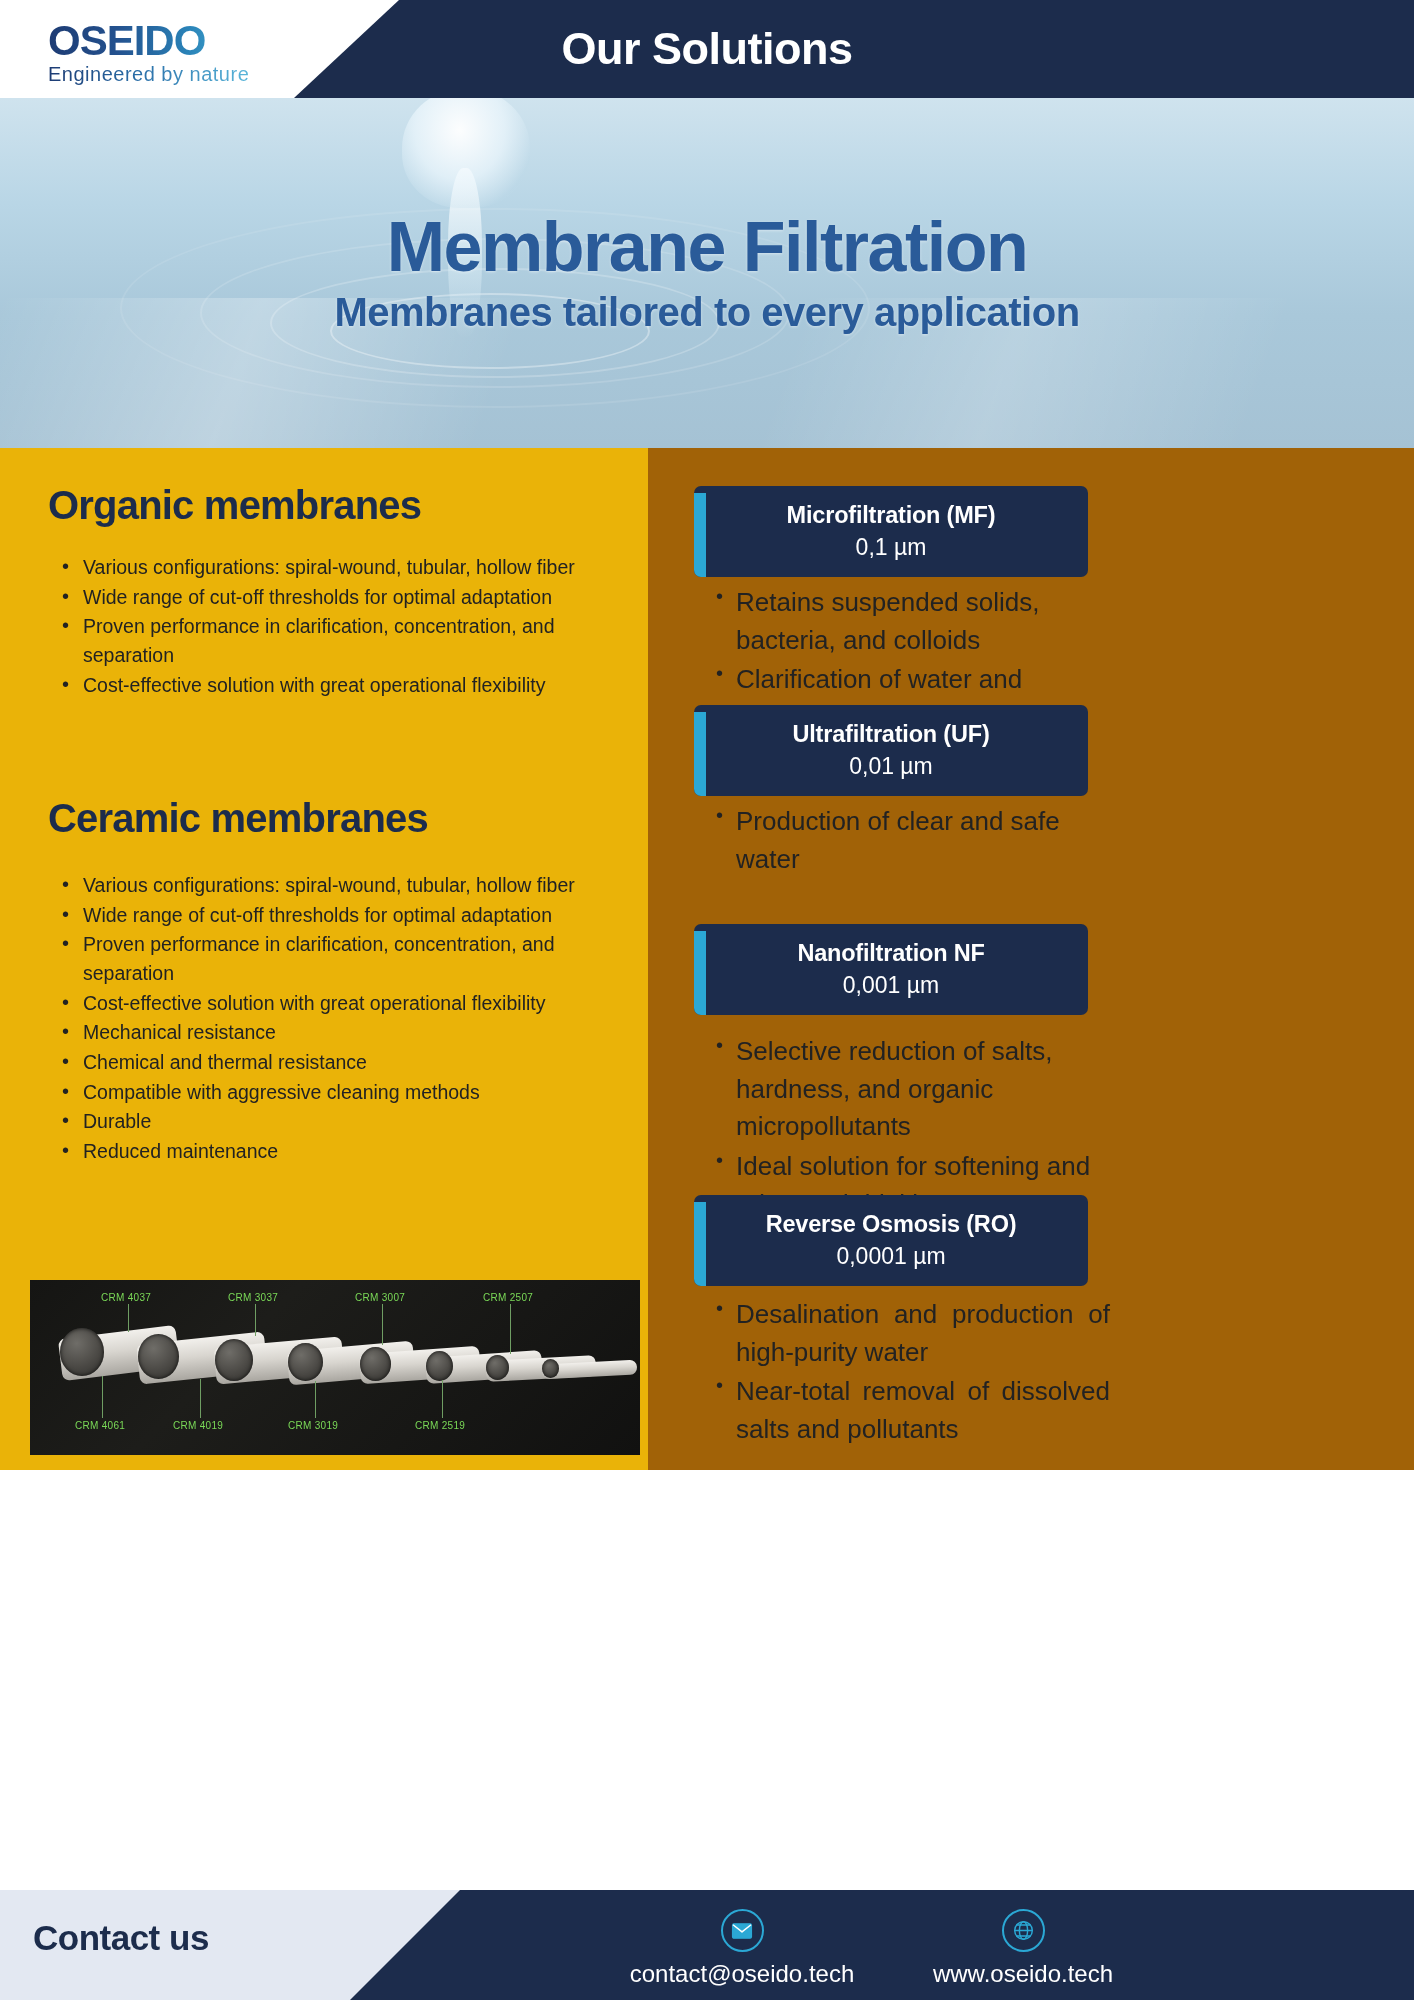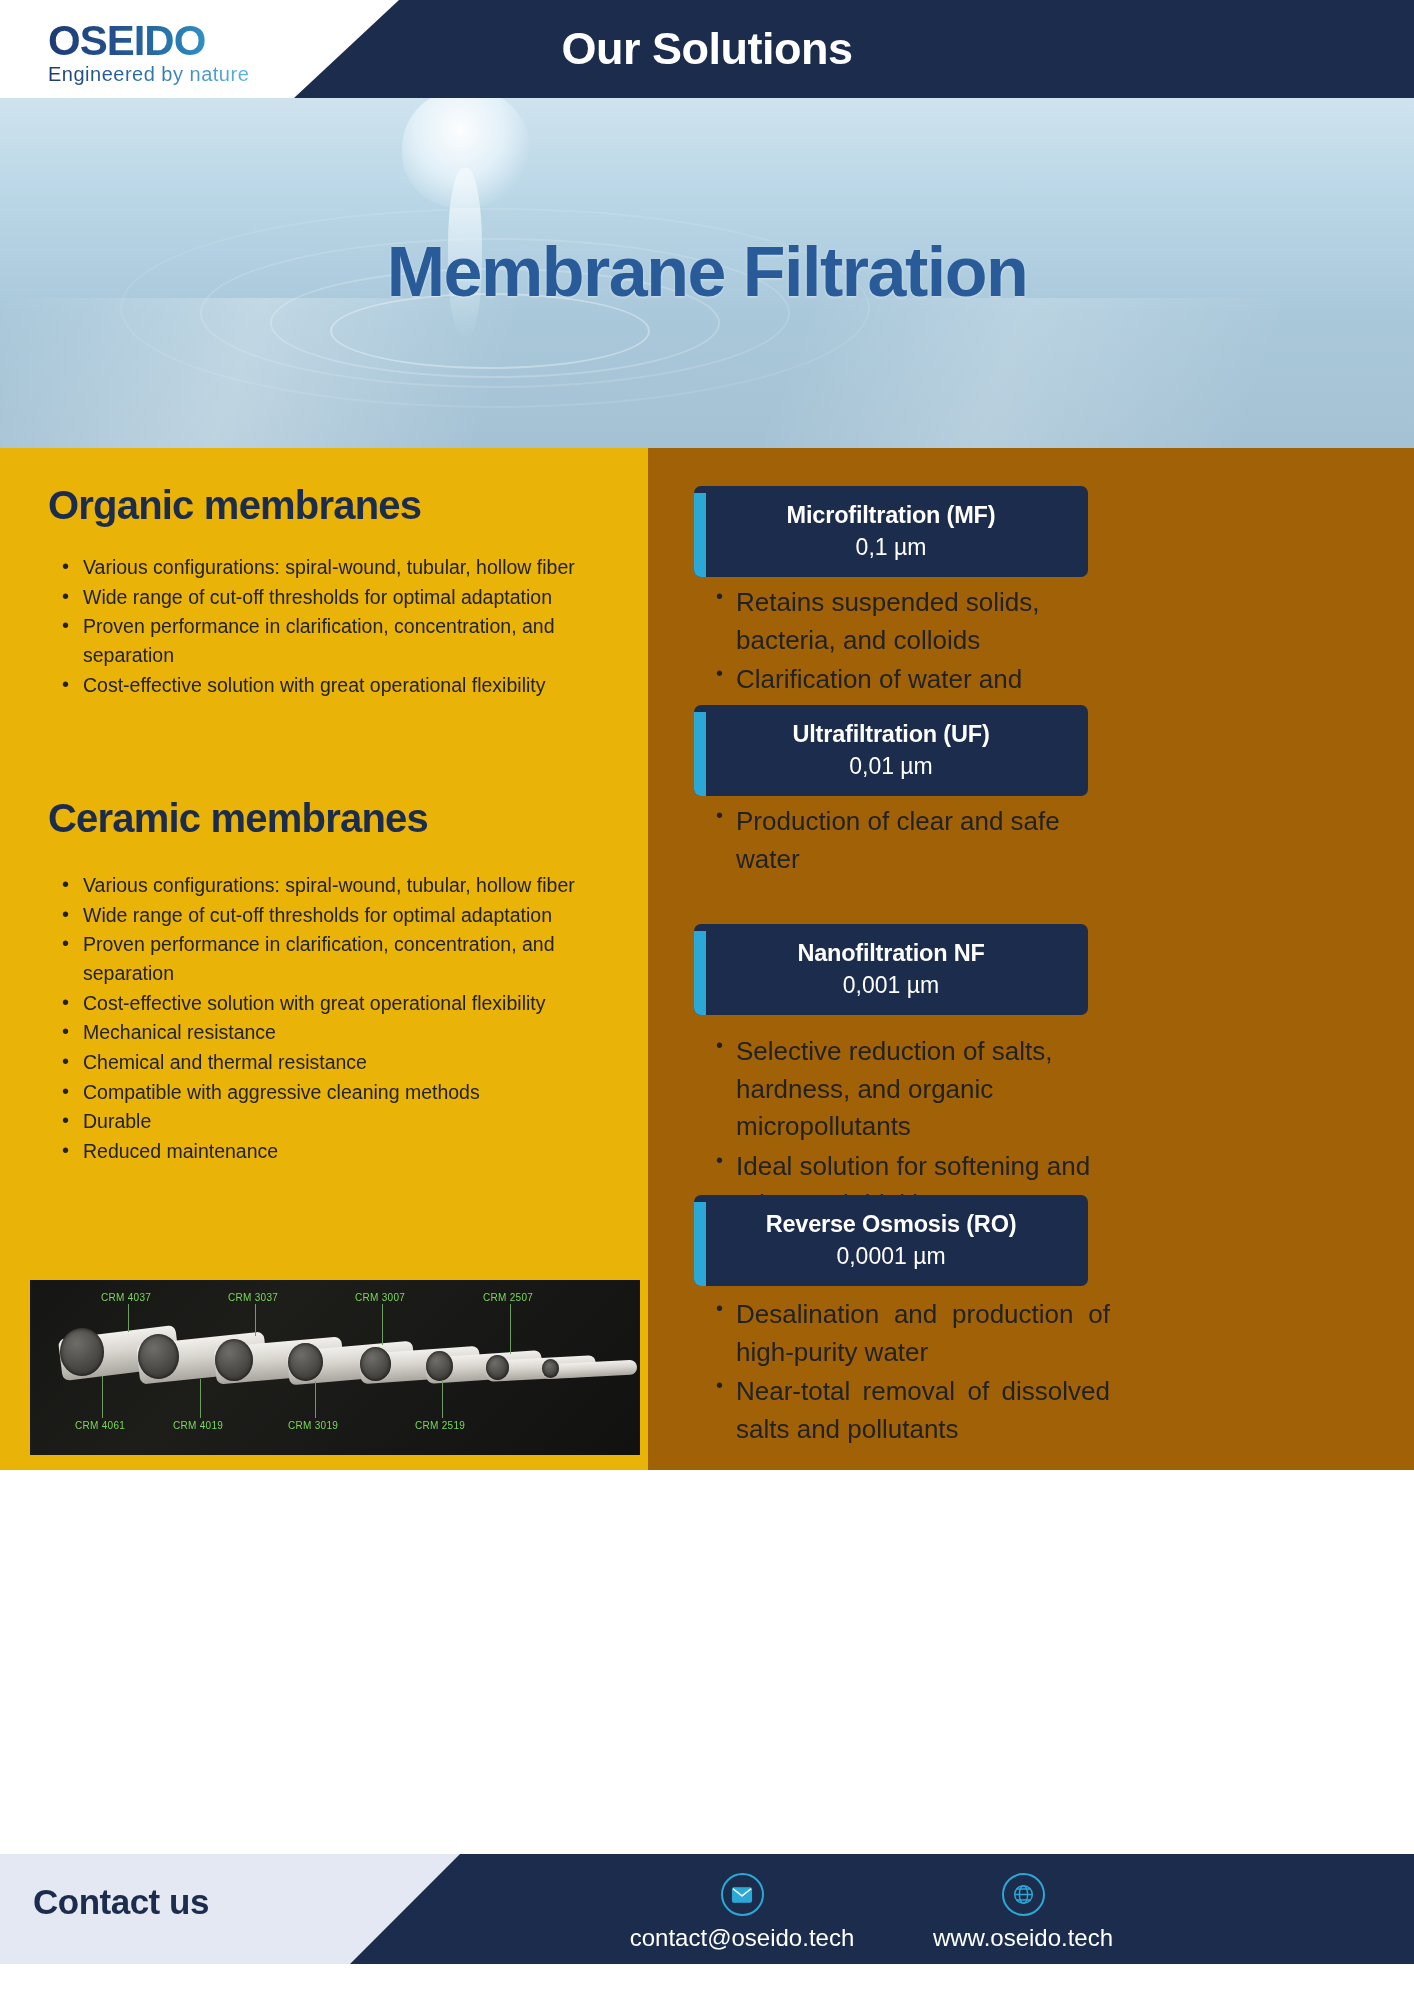--- a/index.html
+++ b/index.html
@@ -107,21 +107,21 @@
   }
   .prod-img .face {
     position:absolute; border-radius:50%;
     background:radial-gradient(circle at 38% 32%, #6f6d68 0%, #4b4945 55%, #2e2d2a 100%);
     box-shadow:inset 0 0 4px rgba(0,0,0,0.8);
   }
   .prod-lbl { position:absolute; color:#7ad957; font-size:10px; letter-spacing:0.3px; font-family:Liberation Sans, sans-serif; }
   .prod-tick { position:absolute; width:1px; background:#6f9e63; }
 
   
-  .footer { position:absolute; left:0; top:1434px; width:1193px; height:530px; }
+  .footer { position:absolute; left:0; top:1470px; width:1193px; height:530px; }
   .footer-bar { position:absolute; left:0; bottom:0; width:1414px; height:110px; background:#1c2c4c; }
   .footer-light {
     position:absolute; left:0; bottom:0; width:520px; height:110px; background:#e3e8f2;
     clip-path:polygon(0 0, 460px 0, 350px 110px, 0 110px);
   }
   .footer-cta { position:absolute; left:33px; bottom:42px; font-size:35px; font-weight:bold; color:#1c2c4c; letter-spacing:-0.5px; }
   .contact-item { position:absolute; bottom:12px; text-align:center; color:#ffffff; }
   .contact-item .ci-icon {
     width:43px; height:43px; border:2px solid #2ba8d5; border-radius:50%;
     margin:0 auto 8px auto; display:flex; align-items:center; justify-content:center;
@@ -145,20 +145,21 @@
   <div class="hero">
     <div class="ripple r4"></div>
     <div class="ripple r3"></div>
     <div class="ripple r2"></div>
     <div class="ripple r1"></div>
     <div class="stem"></div>
     <div class="drop"></div>
     <div class="sheen"></div>
     <div class="hero-text">
       <div class="hero-title">Membrane Filtration</div>
+      <div class="hero-sub">Membranes tailored to every application</div>
     </div>
   </div>
 
   <div class="body-area">
 
     <div class="col-left">
 
       <h2 class="sec-title" style="position:absolute;left:48px;top:35px;">Organic membranes</h2>
       <ul class="bullets" style="position:absolute;left:50px;top:105px;width:580px;">
         <li>Various configurations: spiral-wound, tubular, hollow fiber</li>

